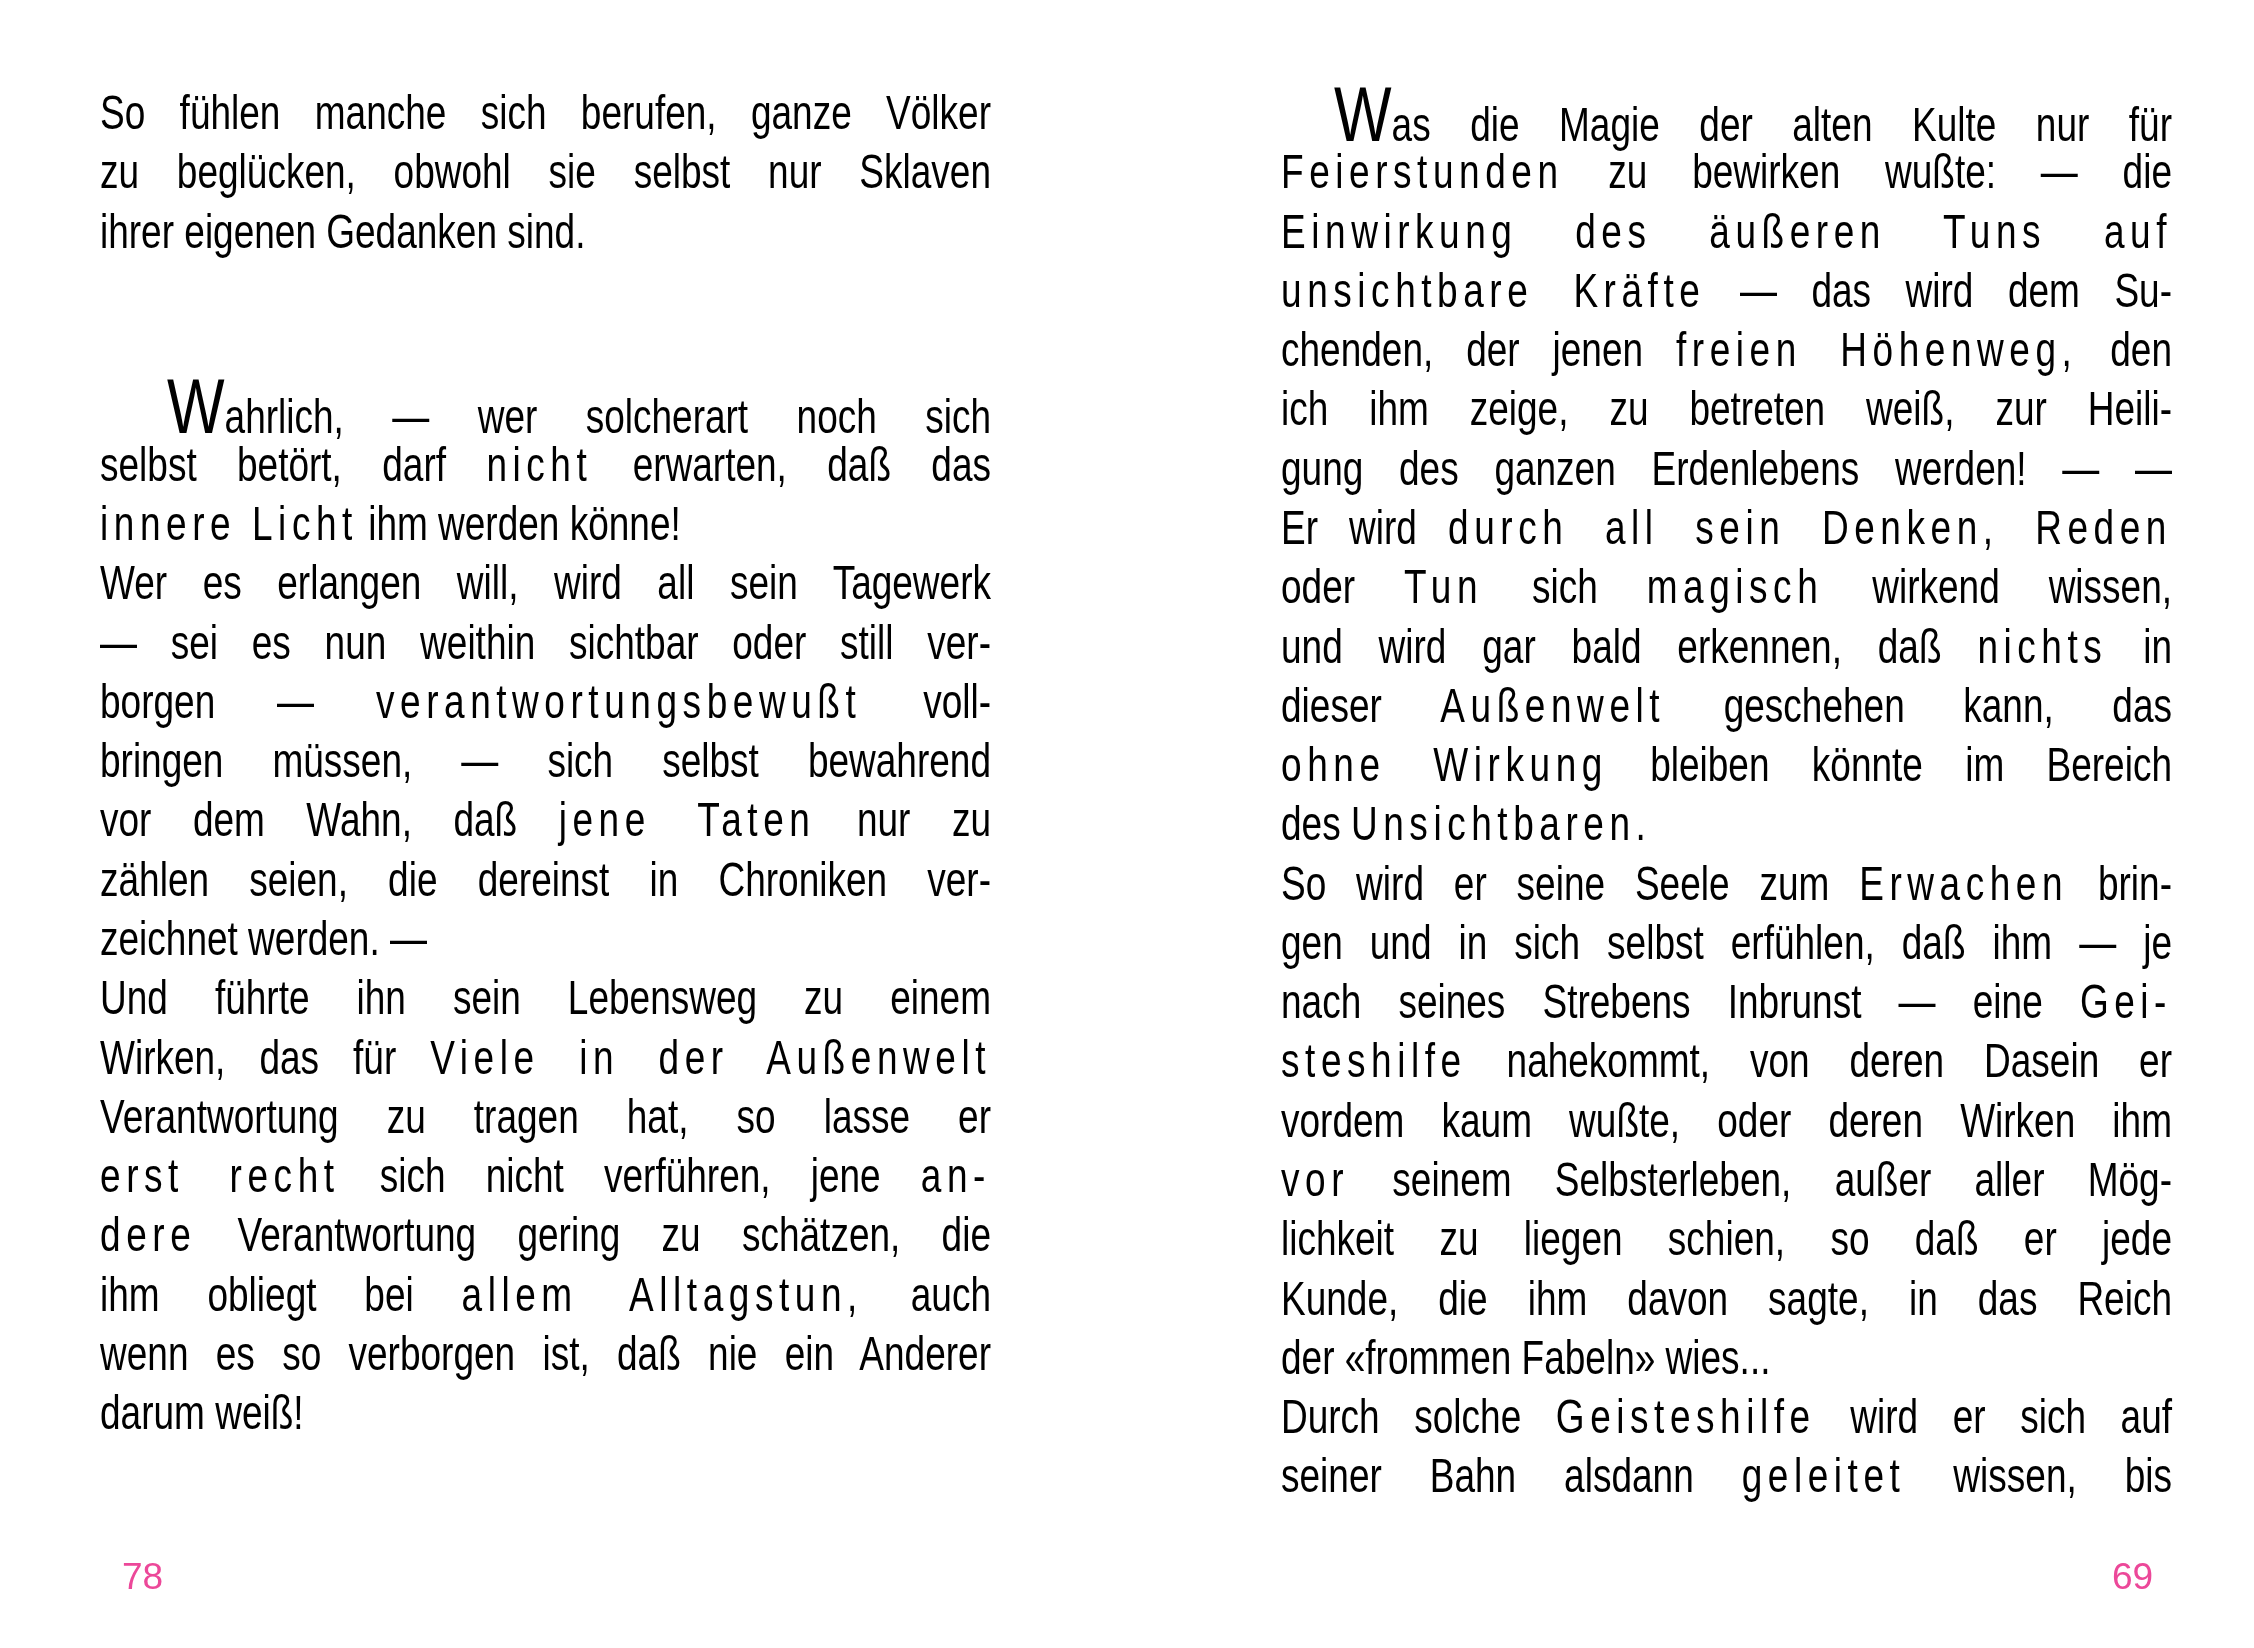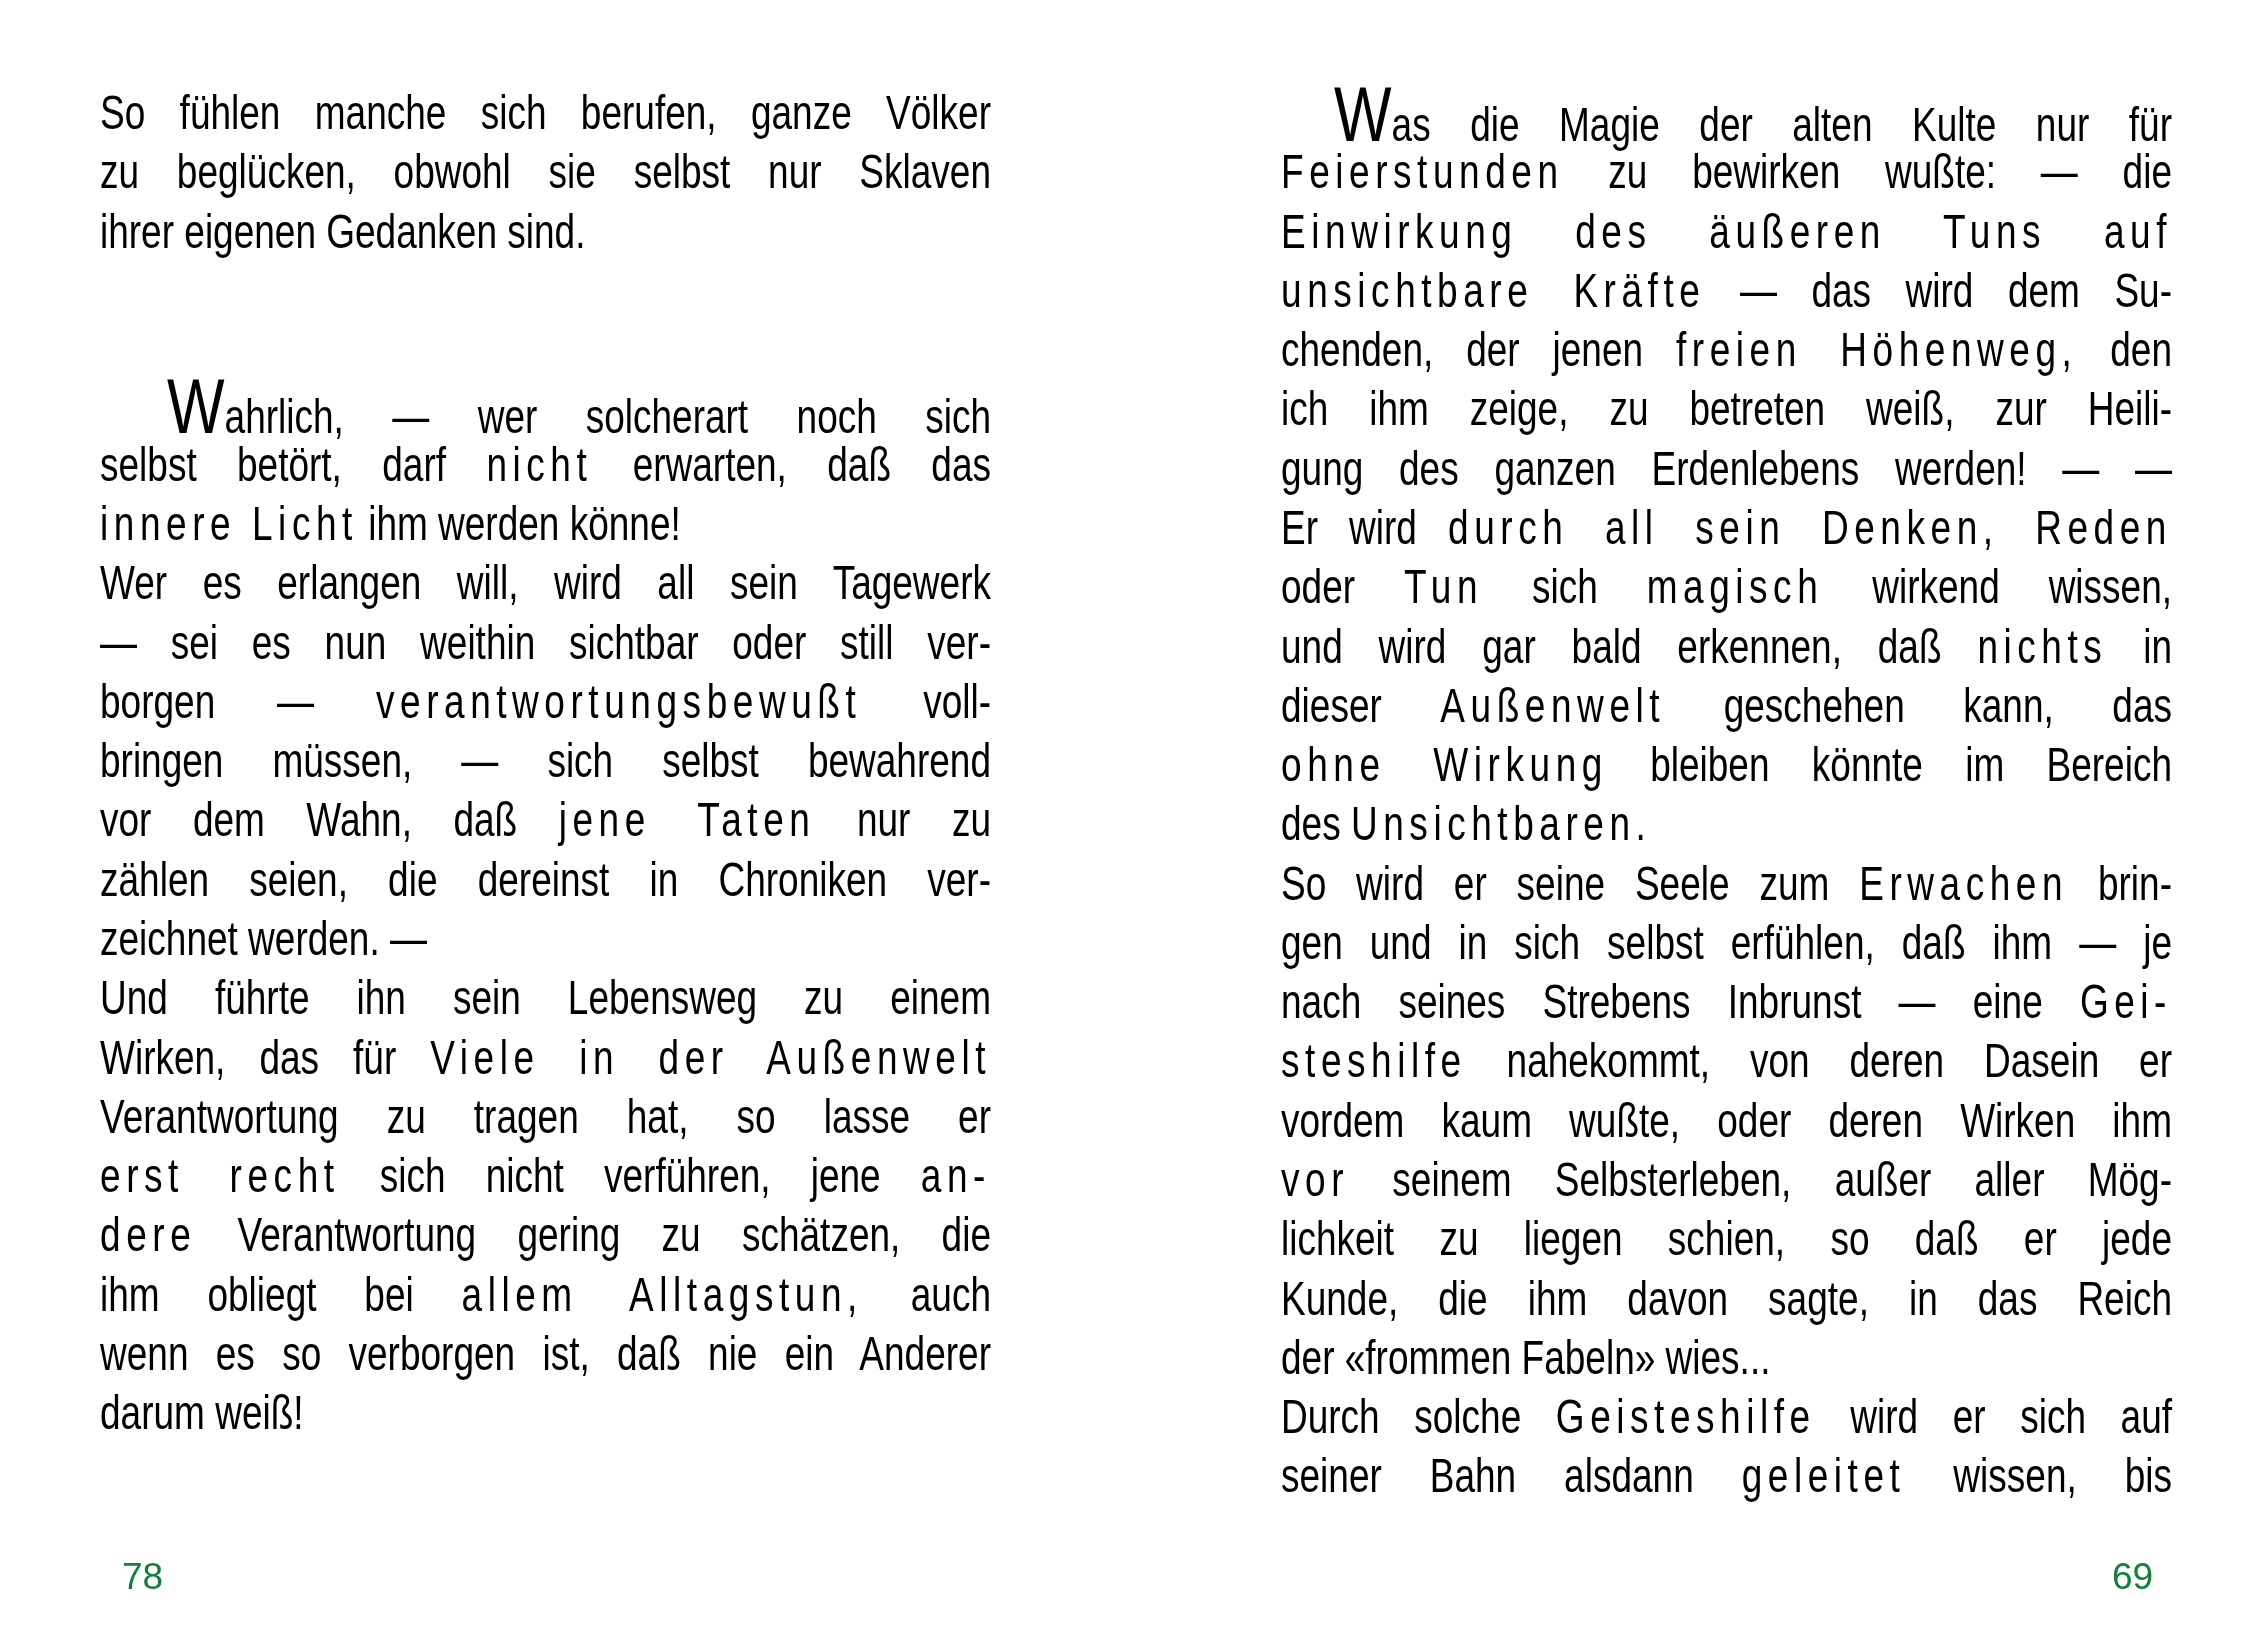--- a/index.html
+++ b/index.html
@@ -42,21 +42,21 @@
   .seg.sp { letter-spacing: 0.15em; }
   .seg.initial {
     font-size: 61px;
     line-height: 46px;
   }
   .page-number {
     position: absolute;
     top: 1557px;
     font-size: 37px;
     line-height: 39px;
-    color: #15803d;
+    color: #ec4899;
   }
   .page-number.pn-left  { left: 122px; }
   .page-number.pn-right { left: 2112px; }
 </style>
 </head>
 <body>
 
 <div class="spread">
 
   <div class="text-block left-page" id="left-block">

